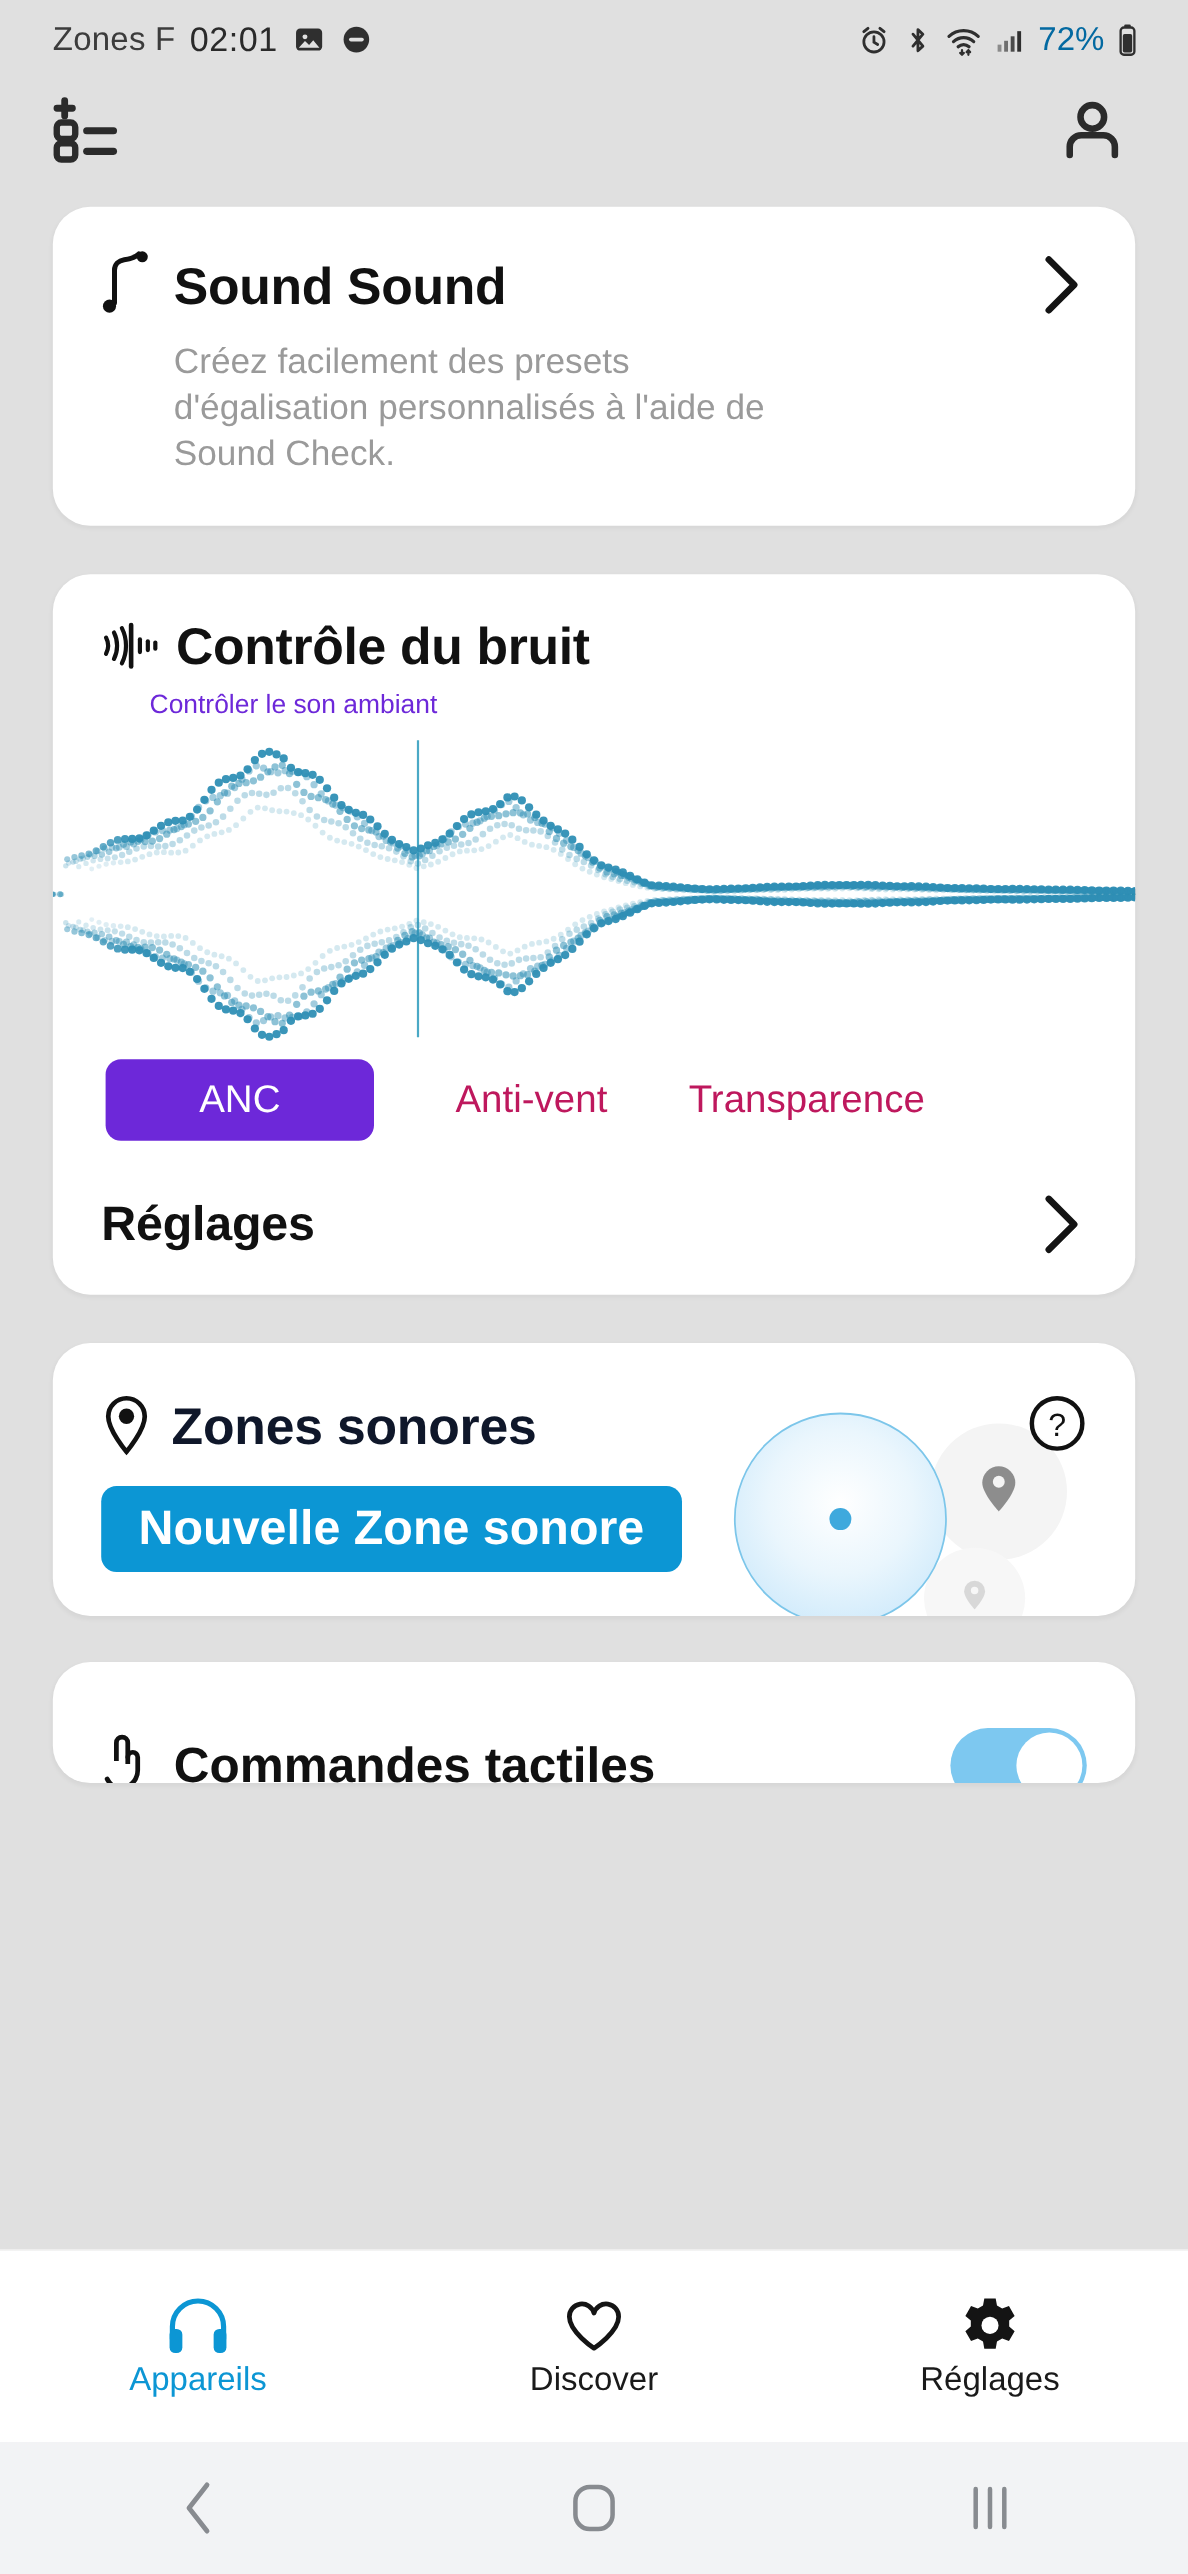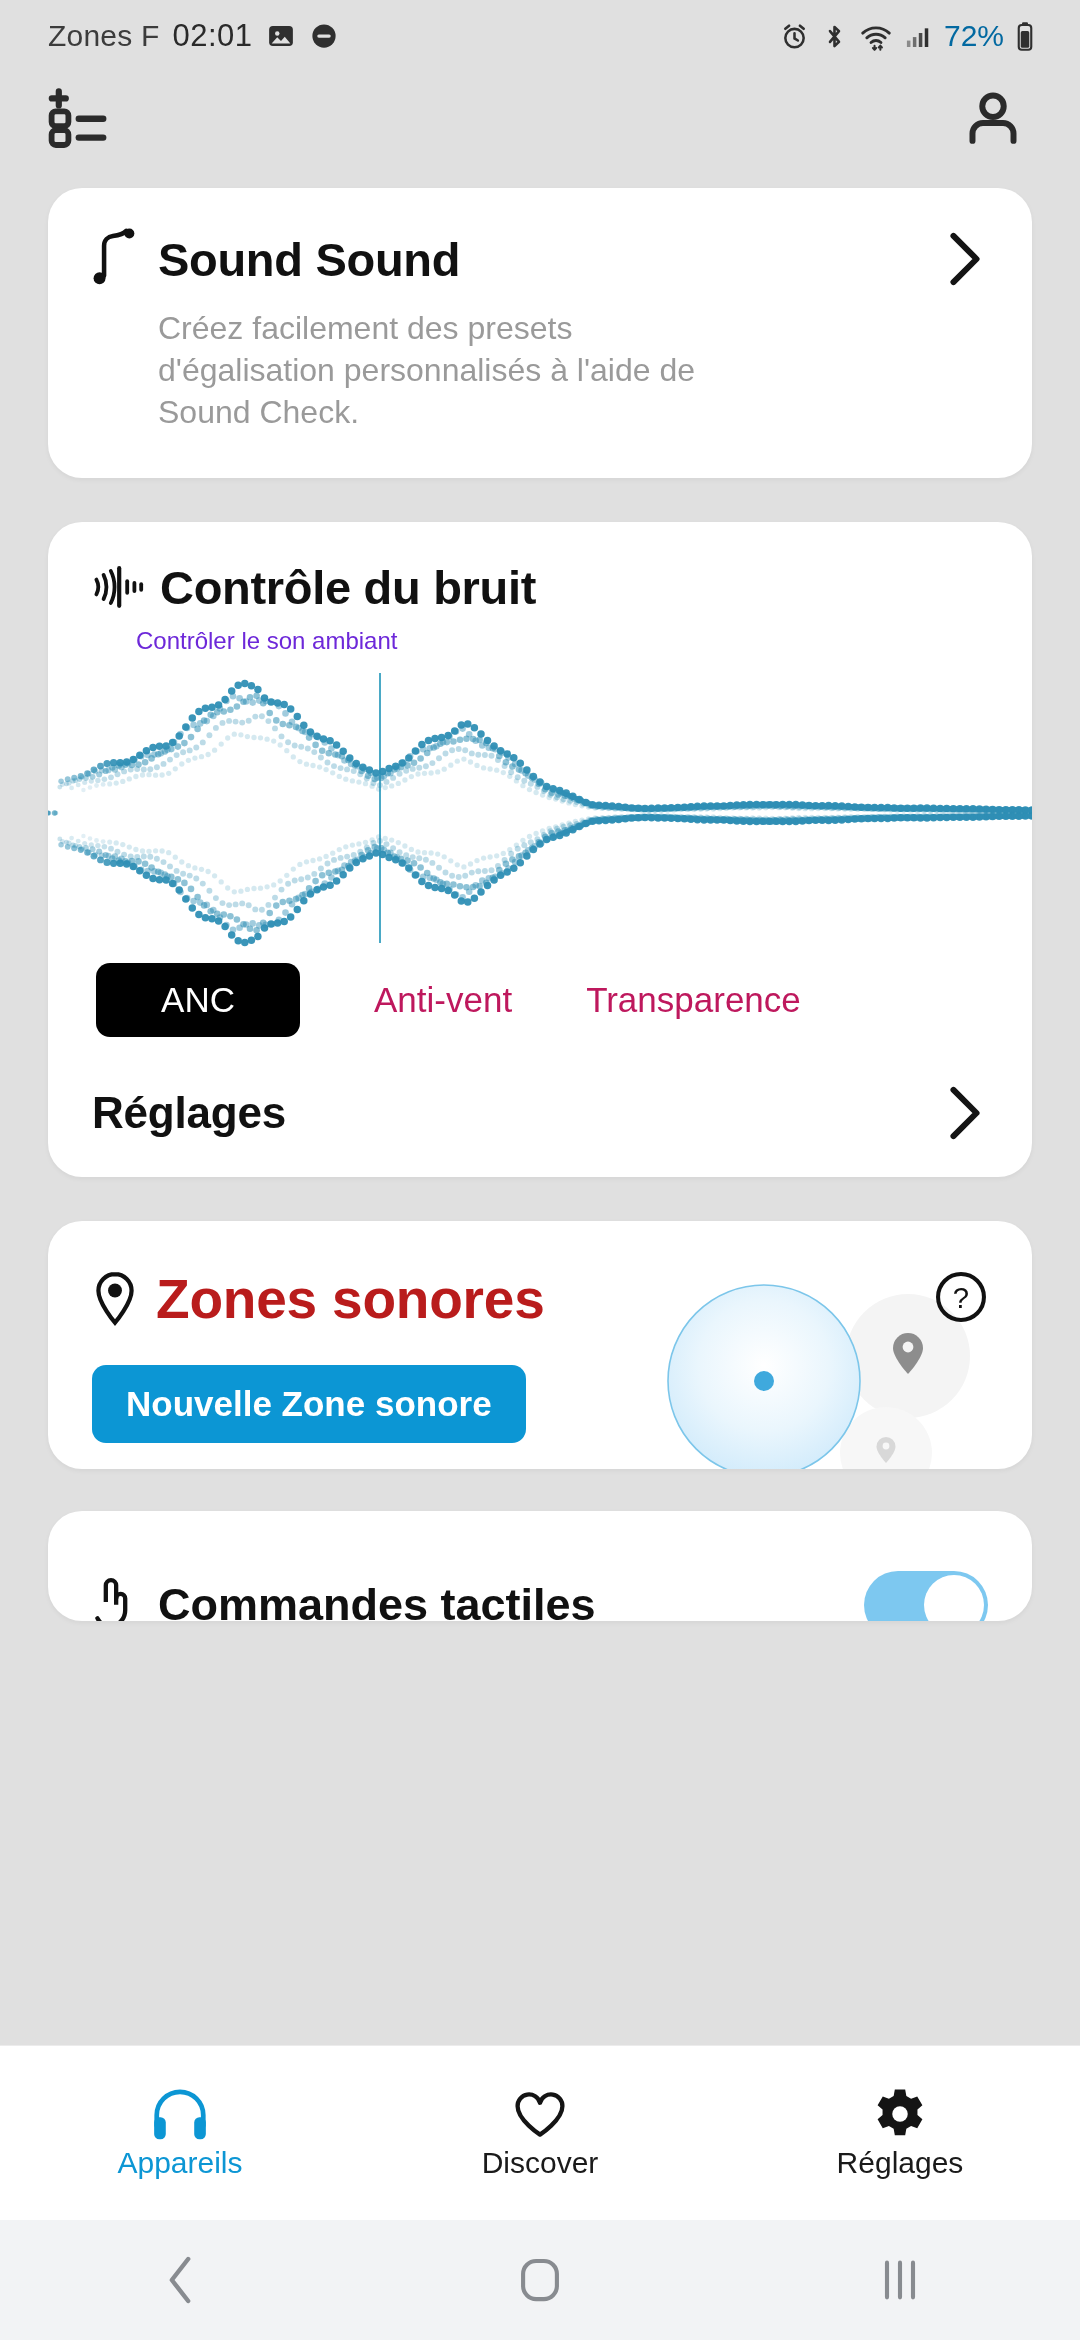--- a/index.html
+++ b/index.html
@@ -75,44 +75,44 @@
   .nc-sub { margin-top: 12px; margin-left: 44px; font-size: 24px; color: #6d28d9; }
   #waveform-wrap { position: relative; height: 282px; margin-top: 12px; }
   #waveform-wrap svg { display: block; width: 100%; height: 100%; }
   .nc-modes { display: flex; align-items: center; padding: 0 48px; margin-top: 14px; }
   .mode-btn {
     font-size: 35px; color: #be185d; padding: 0 14px;
     display: flex; align-items: center; justify-content: center;
     height: 74px;
   }
   .mode-btn.active {
-    background: #000000; color: #fff; border-radius: 14px;
-    width: 204px; padding: 0;
+    background: #6d28d9; color: #fff; border-radius: 14px;
+    width: 244px; padding: 0;
   }
   #mode-antivent { margin-left: 60px; }
   #mode-transparence { margin-left: 46px; }
   .nc-settings {
     display: flex; align-items: center;
     padding: 0 44px; height: 128px; margin-top: 12px;
   }
   .nc-settings-label { font-size: 44px; font-weight: 700; color: #111; letter-spacing: -.2px; }
 
   
   #card-zones { margin-top: 44px; padding: 0; position: relative; overflow: hidden; height: 248px; }
   .zs-toprow { display: flex; align-items: center; padding: 46px 44px 0 44px; position: relative; z-index: 3; }
   .zs-icon { width: 56px; flex: 0 0 56px; display: flex; align-items: center; }
-  .zs-title { font-size: 55px; font-weight: 700; color: #b91c1c; margin-left: 8px; letter-spacing: -.2px; }
+  .zs-title { font-size: 47px; font-weight: 700; color: #0f172a; margin-left: 8px; letter-spacing: -.2px; }
   .zs-help { margin-left: auto; }
   #zones-new-btn {
-    position: absolute; left: 44px; top: 144px;
+    position: absolute; left: 44px; top: 130px;
     background: #0c96d4; color: #fff;
     border: none; border-radius: 14px;
     height: 78px; padding: 0 34px;
     font-family: "Liberation Sans", sans-serif;
-    font-size: 35px; font-weight: 700;
+    font-size: 44px; font-weight: 700;
     display: flex; align-items: center; z-index: 3;
   }
   #zones-graphic { position: absolute; right: -6px; top: 60px; width: 420px; height: 200px; z-index: 1; }
 
   
   #card-touch {
     margin-top: 42px; height: 110px; padding: 0;
     position: relative; overflow: hidden;
   }
   .tc-row { display: flex; align-items: center; padding: 60px 44px 0 44px; }

